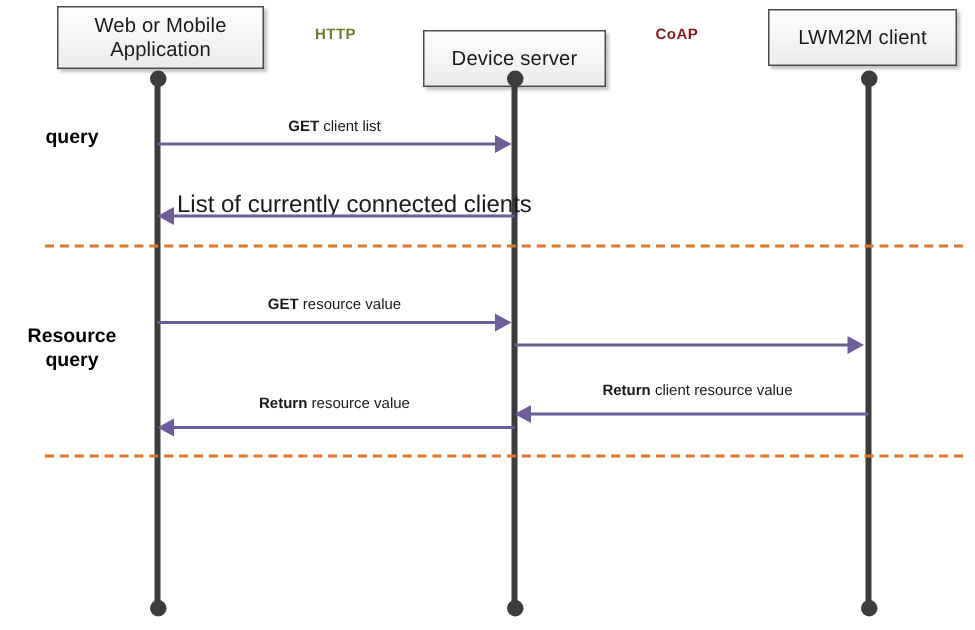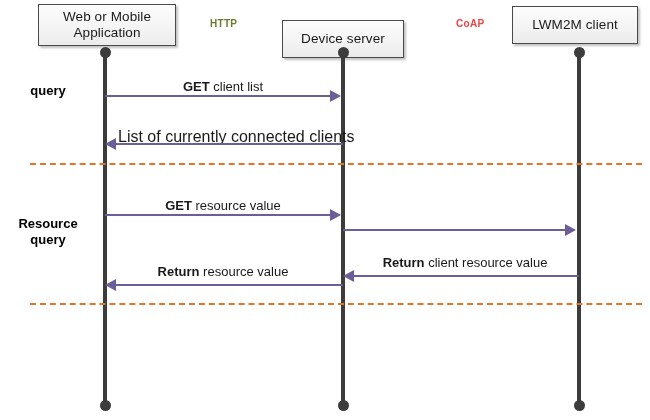--- a/index.html
+++ b/index.html
@@ -87,21 +87,21 @@
     width: 0;
     height: 0;
     border-top: 6px solid transparent;
     border-bottom: 6px solid transparent;
   }
   .msg-head.right { border-left: 11px solid #6b5e99; }
   .msg-head.left  { border-right: 11px solid #6b5e99; }
 
   .msg-label {
     position: absolute;
-    font-size: 13px;
+    font-size: 10px;
     color: #1a1a1a;
     white-space: nowrap;
     text-align: center;
     line-height: 1;
   }
   .msg-label.small { font-size: 16px; }
   .msg-label b { font-weight: bold; }
 </style>
 </head>
 <body>
@@ -117,21 +117,21 @@
 
   <div class="participant-box" style="left:282px; top:20px; width:122px; height:38px;">
     <span class="label-text">Device server</span>
   </div>
 
   <div class="participant-box" style="left:512px; top:6px; width:126px; height:38px;">
     <span class="label-text">LWM2M client</span>
   </div>
 
   <div class="protocol-label" style="left:210px; top:18px; color:#6f7a2f;">HTTP</div>
-  <div class="protocol-label" style="left:456px; top:18px; color:#ef4444;">CoAP</div>
+  <div class="protocol-label" style="left:437px; top:18px; color:#7f1d1d;">CoAP</div>
 
   <div class="lifeline" style="left:103px; top:52px; height:350px;"></div>
   <div class="lifeline-cap" style="left:99.5px; top:47px;"></div>
   <div class="lifeline-cap" style="left:99.5px; top:400px;"></div>
 
   <div class="lifeline" style="left:341px; top:52px; height:350px;"></div>
   <div class="lifeline-cap" style="left:337.5px; top:47px;"></div>
   <div class="lifeline-cap" style="left:337.5px; top:400px;"></div>
 
   <div class="lifeline" style="left:577px; top:52px; height:350px;"></div>

